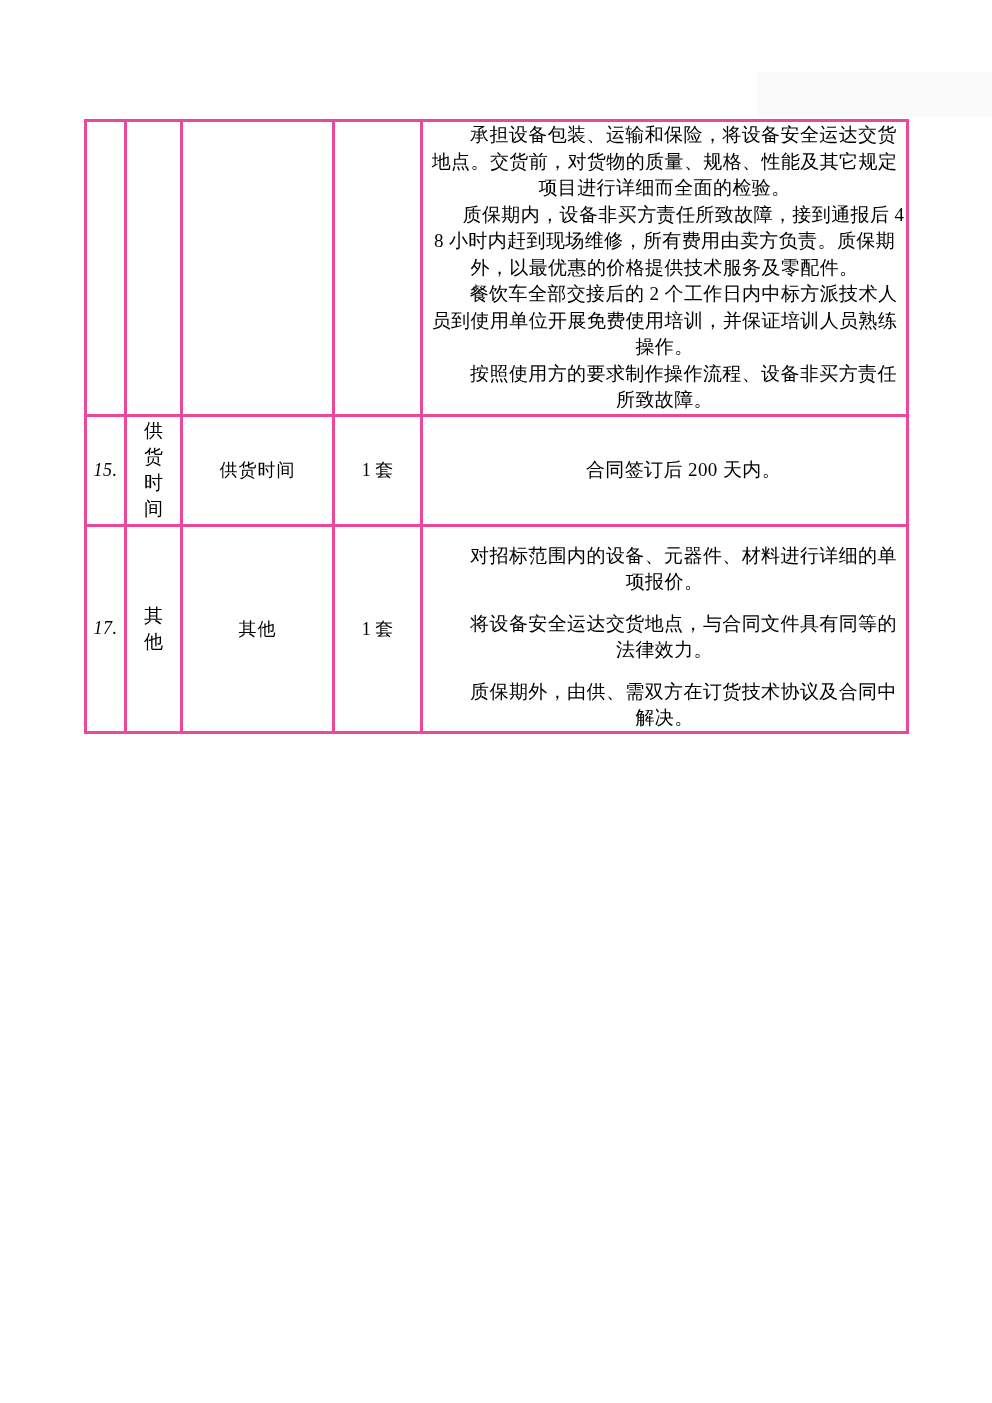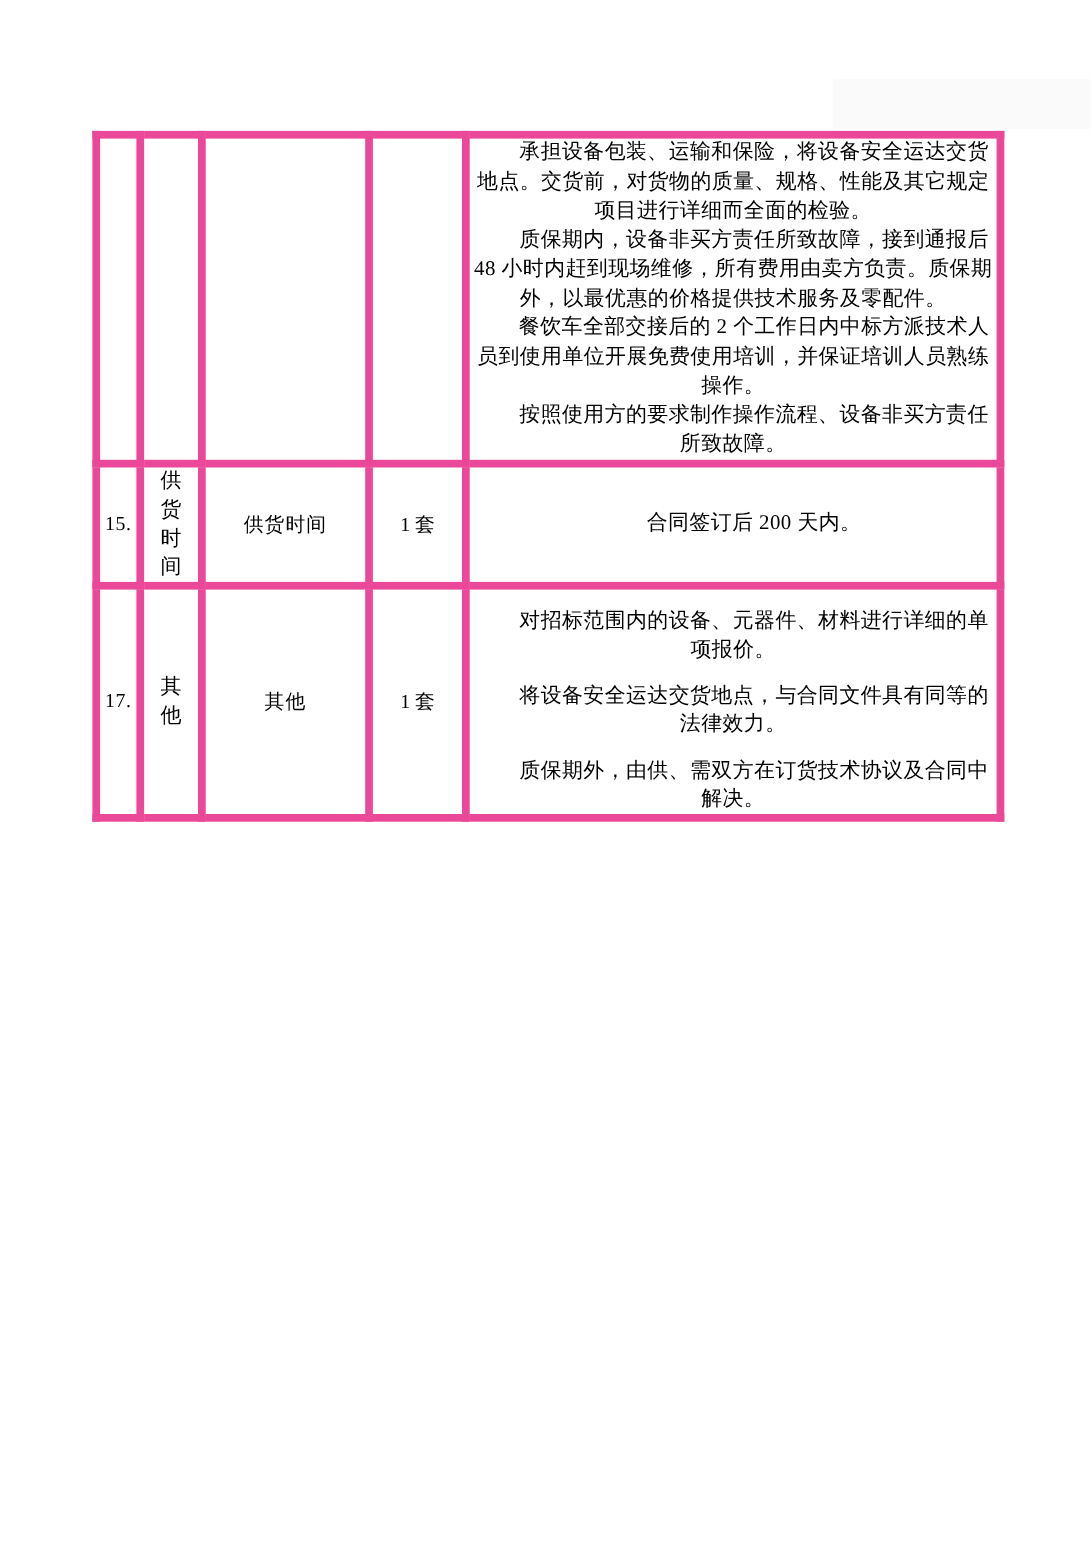--- a/index.html
+++ b/index.html
@@ -25,32 +25,32 @@
   }
   table.spec-table {
     position: absolute;
     left: 84px;
     top: 119px;
     width: 822px;
     border-collapse: collapse;
     table-layout: fixed;
   }
   .spec-table td {
-    border: 7px solid #ec4899;
+    border: 3px solid #ec4899;
     padding: 0;
     vertical-align: middle;
     text-align: center;
     font-size: 18px;
     color: #000000;
     overflow: hidden;
   }
   tr.row-cont  { height: 286px; }
   tr.row-15    { height: 110px; }
   tr.row-16    { height: 157px; }
-  .c-no   { font-size: 16px; letter-spacing: 0.5px; }
+  .c-no   { font-size: 16px; letter-spacing: 0.5px; font-style: italic; }
   .c-name { font-size: 19px; letter-spacing: 1px; }
   .c-qty  { font-size: 18px; }
   .vert-label {
     display: inline-block;
     width: 1.08em;
     font-size: 19px;
     line-height: 26px;
     word-break: break-all;
     text-align: center;
   }

